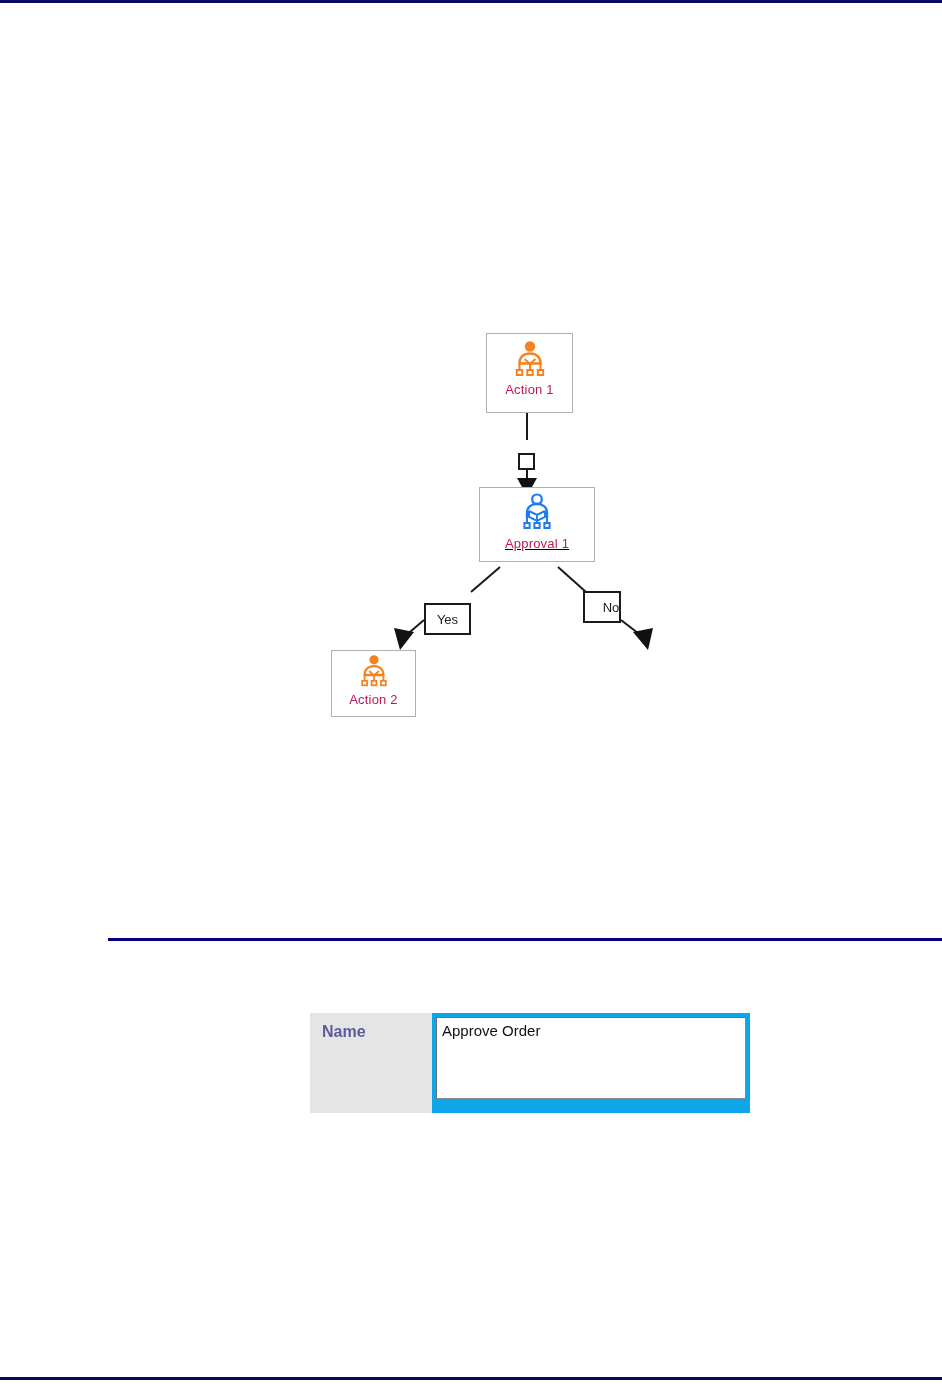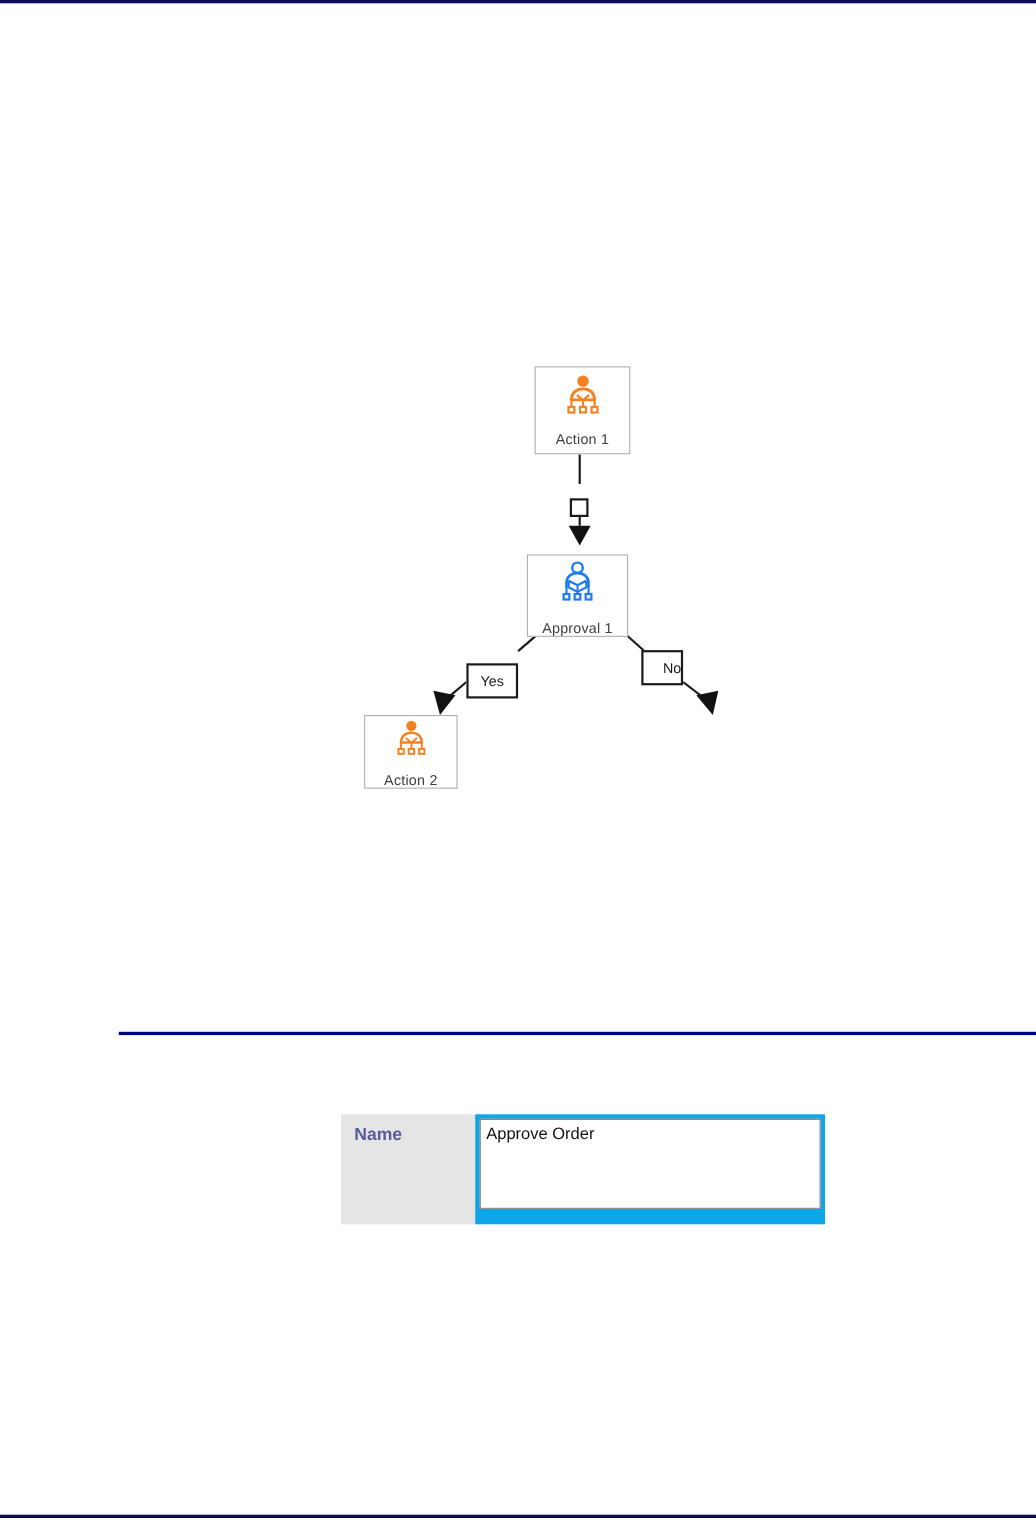--- a/index.html
+++ b/index.html
@@ -67,28 +67,28 @@
     justify-content: flex-start;
     padding-top: 6px;
   }
   .node-icon {
     display: block;
     line-height: 0;
   }
   .node-label {
     font-family: "Liberation Sans", sans-serif;
     font-size: 13px;
-    color: #404040;
-    margin-top: 14px;
+    color: #be185d;
+    margin-top: 4px;
     white-space: nowrap;
     letter-spacing: 0.2px;
   }
 
   #node-action-1  { left: 486px; top: 333px; width: 87px;  height: 80px; }
-  #node-approval-1{ left: 479px; top: 504px; width: 92px; height: 75px; }
+  #node-approval-1{ left: 479px; top: 487px; width: 116px; height: 75px; text-decoration: underline; }
   #node-action-2  { left: 331px; top: 650px; width: 85px;  height: 67px; }
   #node-action-3  { left: 641px; top: 650px; width: 85px;  height: 67px; }
 
   #node-approval-1 { padding-top: 4px; }
   #node-action-2, #node-action-3 { padding-top: 3px; text-align: right; }
 
   
   .edge-label {
     position: absolute;
     box-sizing: border-box;

